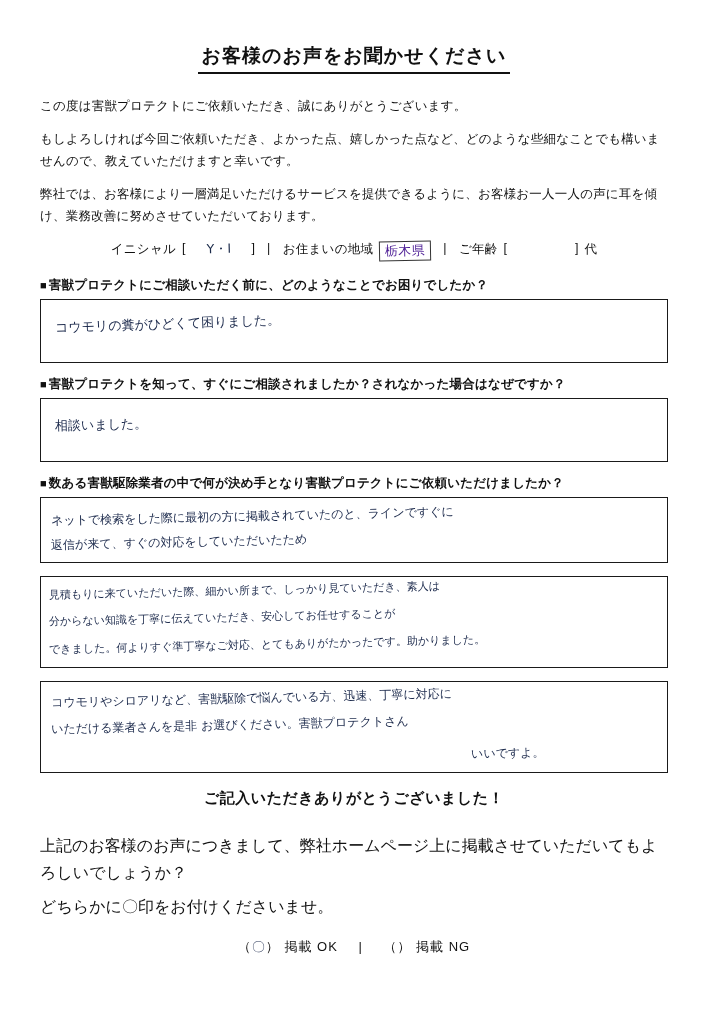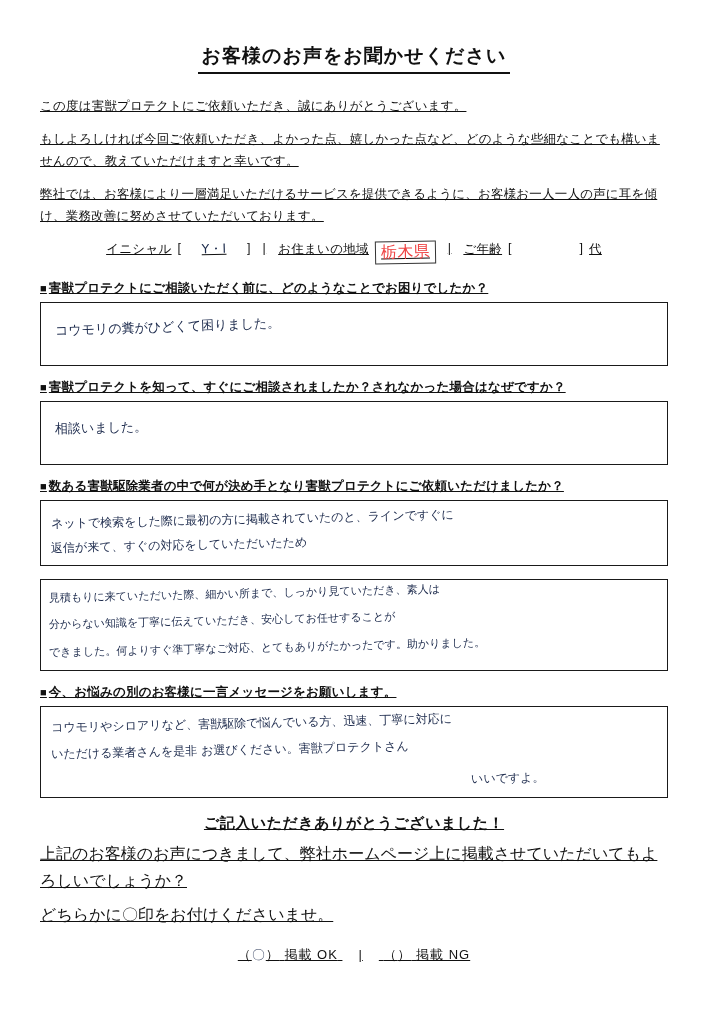--- a/index.html
+++ b/index.html
@@ -14,21 +14,20 @@
     color: #111;
     position: relative;
     overflow: hidden;
   }
   .page {
     position: relative;
     width: 724px;
     height: 1024px;
     box-sizing: border-box;
     padding: 34px 56px 20px 40px;
-    text-decoration: underline;
   }
 
   
   .title-wrap {
     text-align: center;
     margin-top: 10px;
     margin-bottom: 22px;
   }
   .title {
     display: inline-block;
@@ -69,22 +68,22 @@
     color: #1b2a4a;
     transform: rotate(-1.5deg);
   }
   .bracket {
     letter-spacing: 0;
   }
   .boxed {
     border: 1px solid #333;
     padding: 0px 5px;
     display: inline-block;
-    color: #ef4444;
-    font-size: 16px;
+    color: #4c1d95;
+    font-size: 13px;
     transform: rotate(-1deg);
   }
   .age-brackets {
     display: inline-block;
     min-width: 56px;
   }
 
   
   .q {
     font-size: 12.5px;
@@ -121,21 +120,21 @@
   .box-h2 { height: 64px; }
   .box-h3 { height: 66px; }
   .box-h4 { height: 92px; }
   .box-h5 { height: 92px; }
 
   
   .thanks {
     text-align: center;
     font-size: 15px;
     font-weight: bold;
-    margin: 16px 0 7px 0;
+    margin: 16px 0 24px 0;
     letter-spacing: 0.5px;
   }
   .closing p {
     font-size: 16px;
     line-height: 1.7;
     margin: 0 0 6px 0;
   }
   .permission {
     text-align: center;
     font-size: 13px;
@@ -202,23 +201,20 @@
     <span class="hw slant2 small" style="left:10px; top:9px;">ネットで検索をした際に最初の方に掲載されていたのと、ラインですぐに</span>
     <span class="hw slant2 small" style="left:10px; top:35px;">返信が来て、すぐの対応をしていただいたため</span>
   </div>
 
   <div class="answer-box box-h4">
     <span class="hw slant2 tiny" style="left:8px; top:6px;">見積もりに来ていただいた際、細かい所まで、しっかり見ていただき、素人は</span>
     <span class="hw slant2 tiny" style="left:8px; top:33px;">分からない知識を丁寧に伝えていただき、安心してお任せすることが</span>
     <span class="hw slant2 tiny" style="left:8px; top:60px;">できました。何よりすぐ準丁寧なご対応、とてもありがたかったです。助かりました。</span>
   </div>
 
-  <div class="q">
-    <span class="q-mark">■</span><span>今、お悩みの別のお客様に一言メッセージをお願いします。</span>
-  </div>
   <div class="answer-box box-h5">
     <span class="hw slant2 small" style="left:10px; top:7px;">コウモリやシロアリなど、害獣駆除で悩んでいる方、迅速、丁寧に対応に</span>
     <span class="hw slant2 small" style="left:10px; top:34px;">いただける業者さんを是非 お選びください。害獣プロテクトさん</span>
     <span class="hw slant2 small" style="left:430px; top:62px;">いいですよ。</span>
   </div>
 
   <div class="thanks">ご記入いただきありがとうございました！</div>
 
   <div class="closing">
     <p>上記のお客様のお声につきまして、弊社ホームページ上に掲載させていただいてもよろしいでしょうか？</p>

